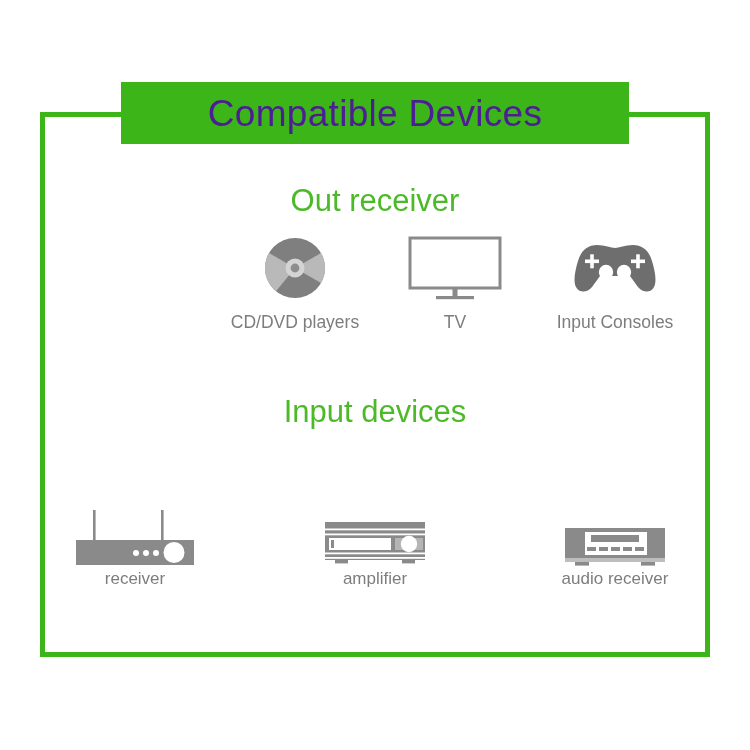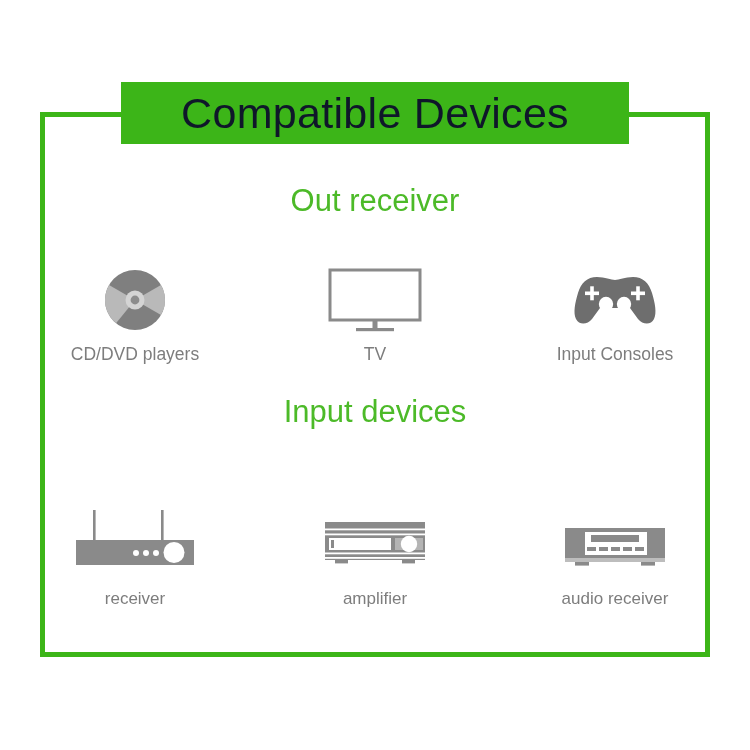--- a/index.html
+++ b/index.html
@@ -40,22 +40,22 @@
     top: 82px;
     width: 508px;
     height: 62px;
     background: #3cb518;
     display: flex;
     align-items: center;
     justify-content: center;
     z-index: 3;
   }
   .banner-title {
-    color: #0f172a;
-    font-size: 43px;
+    color: #4c1d95;
+    font-size: 37px;
     line-height: 1;
     letter-spacing: 0.3px;
     white-space: nowrap;
   }
 
   
   .section-heading {
     position: absolute;
     width: 100%;
     text-align: center;
@@ -68,21 +68,21 @@
 
   
   .device-row {
     position: absolute;
     left: 55px;
     width: 640px;
     display: flex;
     justify-content: space-between;
     align-items: flex-end;
   }
-  #row-out { top: 264px; }
+  #row-out { top: 232px; justify-content: flex-end; }
   #row-input { top: 484px; }
 
   .device-item {
     display: flex;
     flex-direction: column;
     align-items: center;
     width: 160px;
   }
   .icon-box {
     height: 72px;
@@ -92,21 +92,21 @@
   }
   .device-label {
     margin-top: 10px;
     color: #7d7d7d;
     font-size: 17.5px;
     line-height: 1;
     white-space: nowrap;
     text-align: center;
   }
   #row-input .device-label {
-    margin-top: 20px;
+    margin-top: 0;
     font-size: 17px;
   }
   #row-input .icon-box {
     height: 86px;
     align-items: flex-end;
   }
 
   svg { display: block; }
 </style>
 </head>

